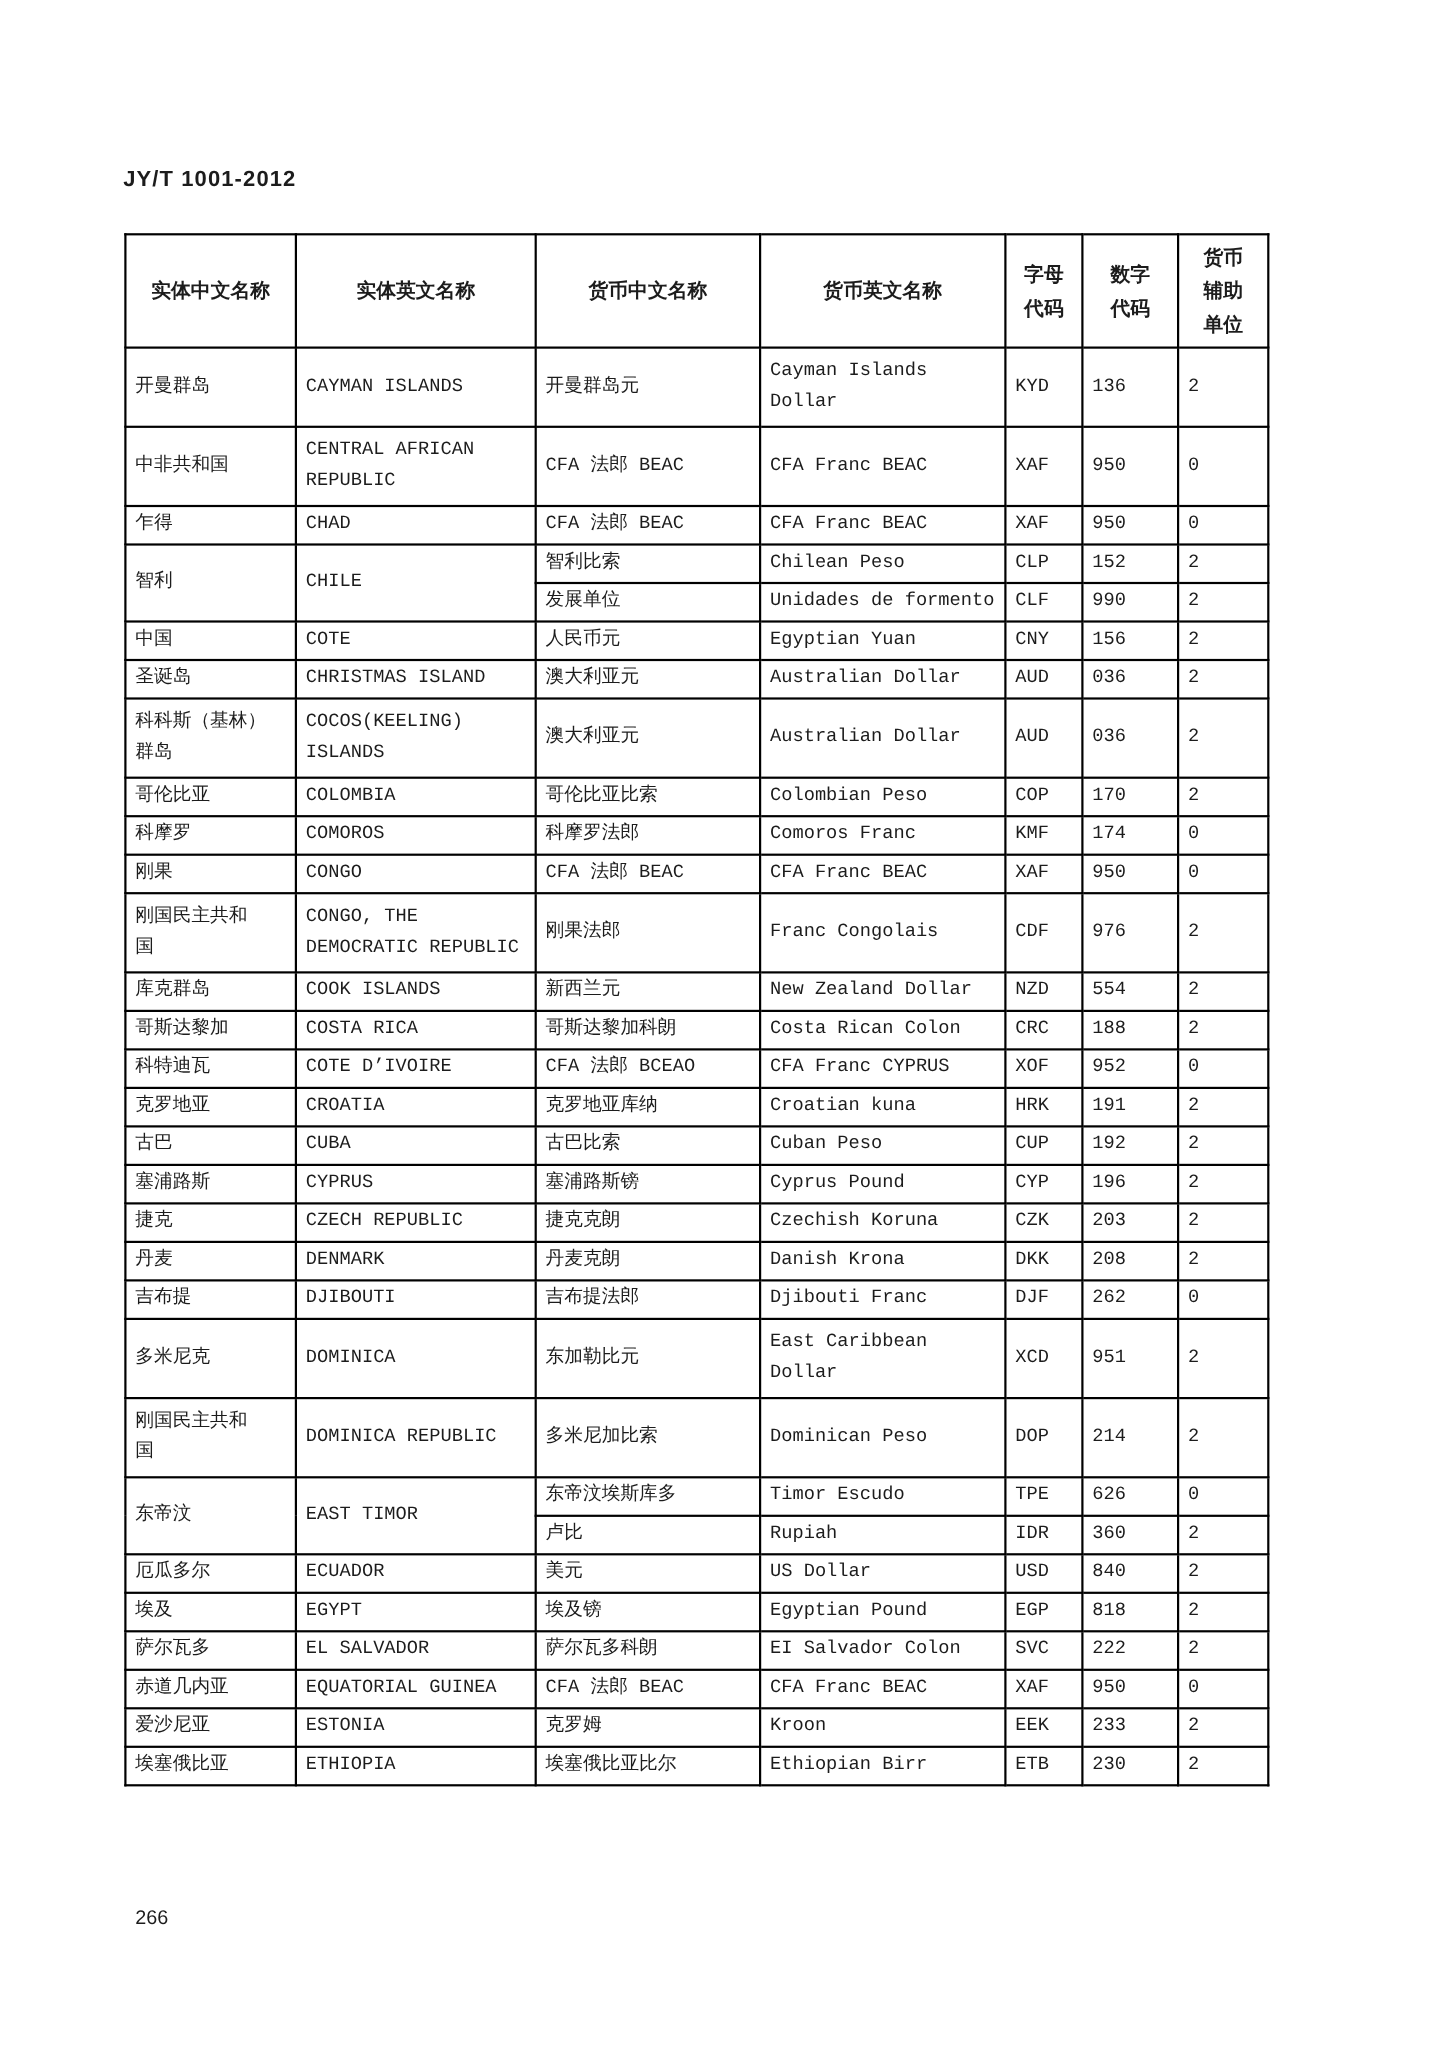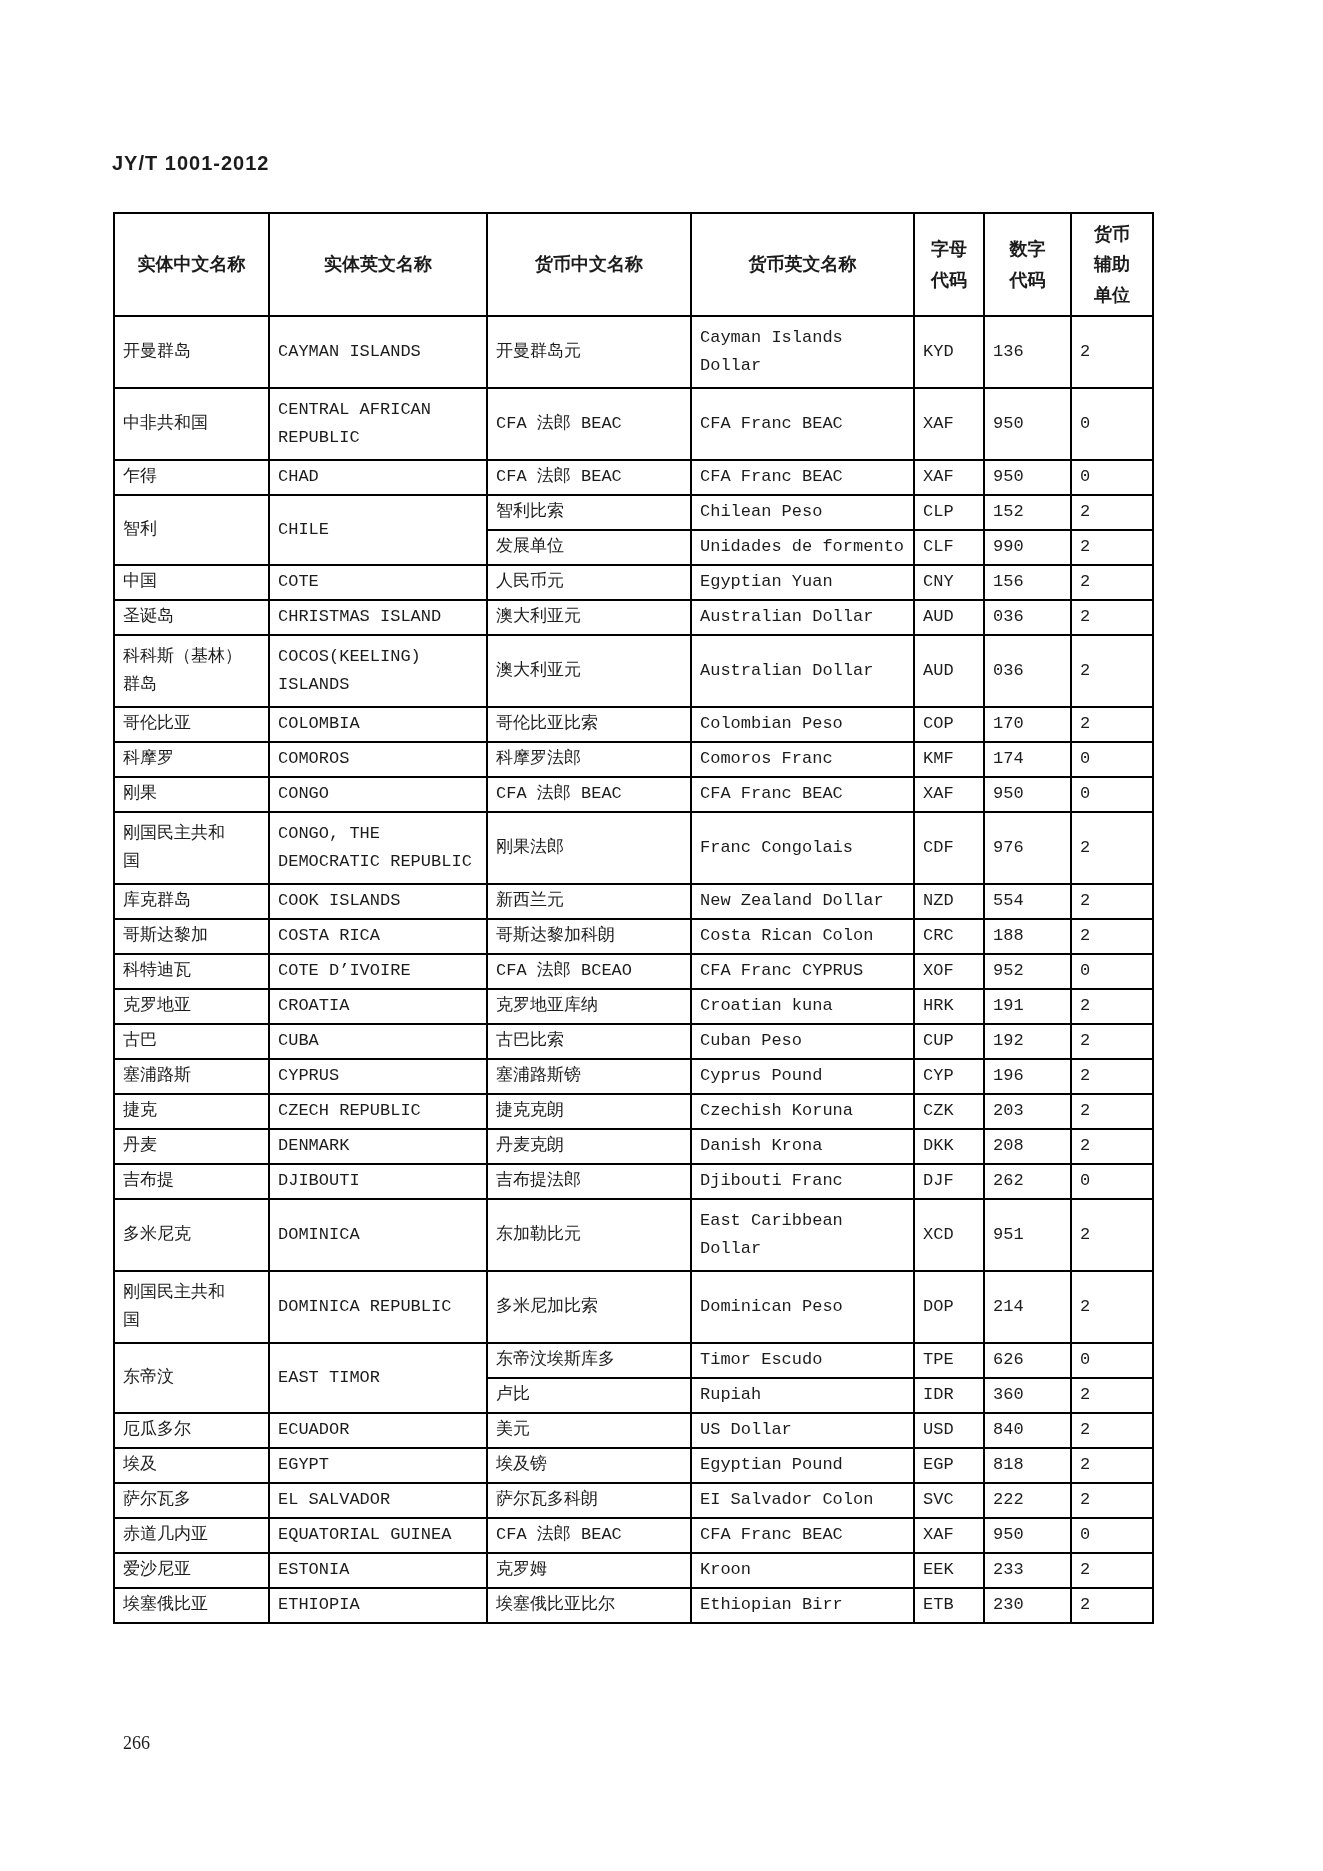--- a/index.html
+++ b/index.html
@@ -53,21 +53,21 @@
   }
   tr.hdr  { height: 103px; }
   tr.row  { height: 35px; }
   tr.tall { height: 72px; margin-left: 18px; }
   td.c-entity-en, td.c-currency-en { text-align: justify; }
   td.c-code { padding-left: 10px; }
   .page-number {
     position: absolute;
     left: 123px;
     top: 1733px;
-    font-family: Liberation Serif, serif;
+    font-family: Liberation Sans, sans-serif;
     font-size: 18px;
     color: #1c1c1c;
   }
 </style>
 </head>
 <body>
 
 <div class="page">
 
   <div class="doc-code">JY/T 1001-2012</div>

